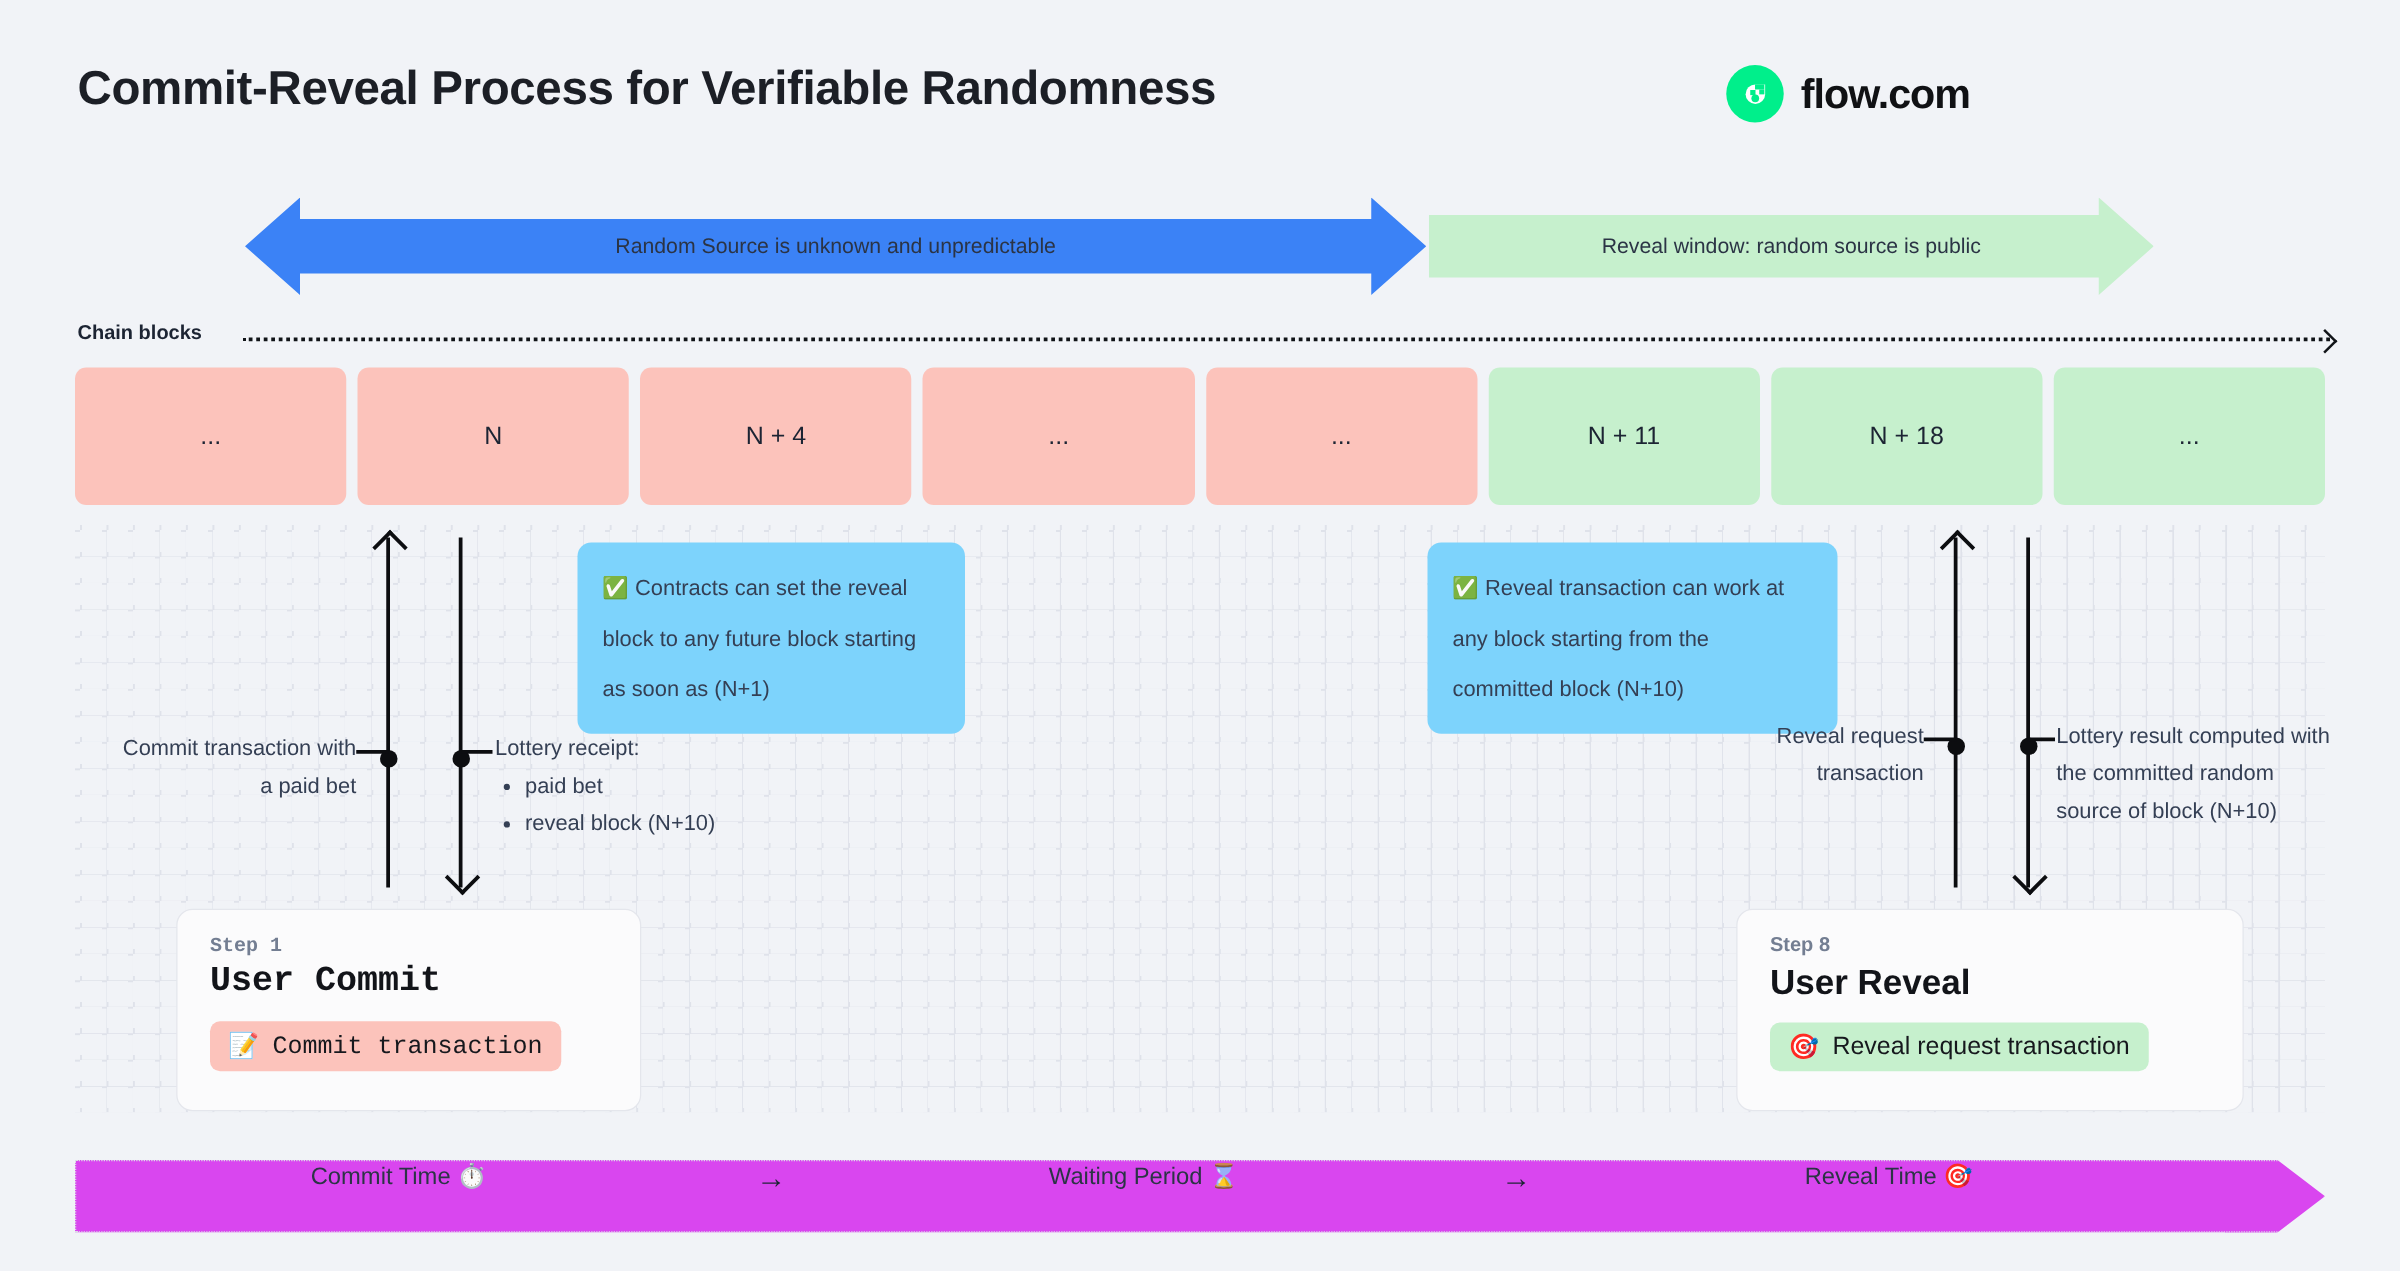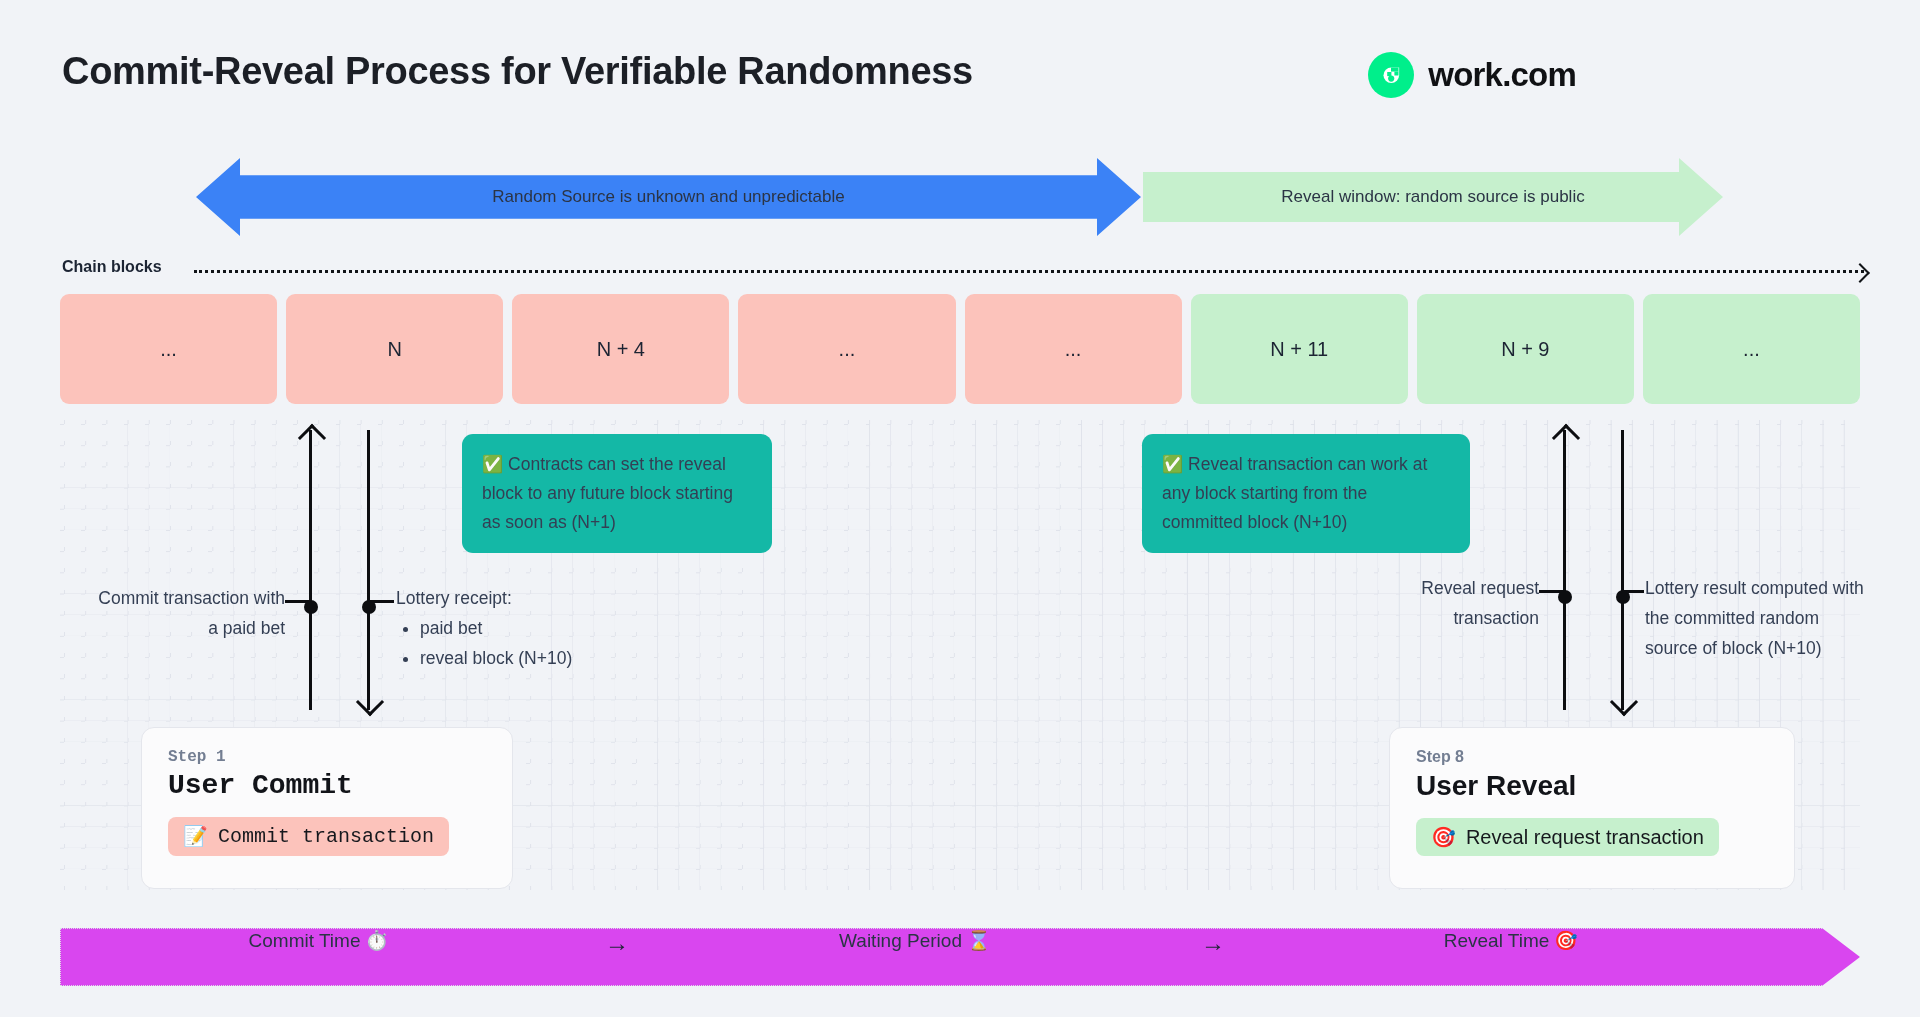--- a/index.html
+++ b/index.html
@@ -164,25 +164,25 @@
   }
   .stub {
     position: absolute;
     height: 3px;
     background: #0c0d10;
   }
 
   
   .note {
     position: absolute;
-    background: #14b8a6;
+    background: #7dd3fc;
     border-radius: 11px;
     padding: 16px 20px;
     font-size: 17.5px;
-    line-height: 29px;
+    line-height: 40px;
     color: #343f54;
   }
   .note .check { font-size: 17px; }
 
   
   .anno {
     position: absolute;
     font-size: 17.5px;
     line-height: 30px;
     color: #343f54;
@@ -258,21 +258,21 @@
   <div class="brand">
     <span class="brand-mark">
       <svg width="26" height="26" viewBox="0 0 26 26" aria-hidden="true">
         <path d="M20.5 5.5h-7.2a7.8 7.8 0 0 0 0 15.6 7.8 7.8 0 0 0 7.8-7.8V5.5z" fill="#ffffff"></path>
         <rect x="13.0" y="5.5" width="7.5" height="4.1" fill="#00ef8b"></rect>
         <rect x="16.4" y="9.6" width="4.1" height="3.9" fill="#00ef8b"></rect>
         <circle cx="13.2" cy="16.6" r="3.1" fill="#00ef8b"></circle>
         <rect x="9.2" y="10.0" width="4.2" height="4.1" fill="#00ef8b"></rect>
       </svg>
     </span>
-    <span class="brand-name">work.com</span>
+    <span class="brand-name">flow.com</span>
   </div>
 
   <div class="phase-row">
     <div class="phase phase-unknown">
       <span class="phase-label">Random Source is unknown and unpredictable</span>
     </div>
     <div class="phase phase-reveal">
       <span class="phase-label">Reveal window: random source is public</span>
     </div>
   </div>
@@ -280,21 +280,21 @@
   <div class="chain-label">Chain blocks</div>
   <div class="chain-dots"></div>
 
   <div class="blocks">
     <div class="block pink">...</div>
     <div class="block pink">N</div>
     <div class="block pink">N + 4</div>
     <div class="block pink">...</div>
     <div class="block pink">...</div>
     <div class="block green">N + 11</div>
-    <div class="block green">N + 9</div>
+    <div class="block green">N + 18</div>
     <div class="block green">...</div>
   </div>
 
   <div class="vline" style="left:309px; top:430px; height:280px;">
     <span class="head up"></span>
     <span class="node-dot" style="top:170px;"></span>
   </div>
   <div class="stub" style="left:285px; top:600px; width:26px;"></div>
 
   <div class="vline" style="left:367px; top:430px; height:280px;">

